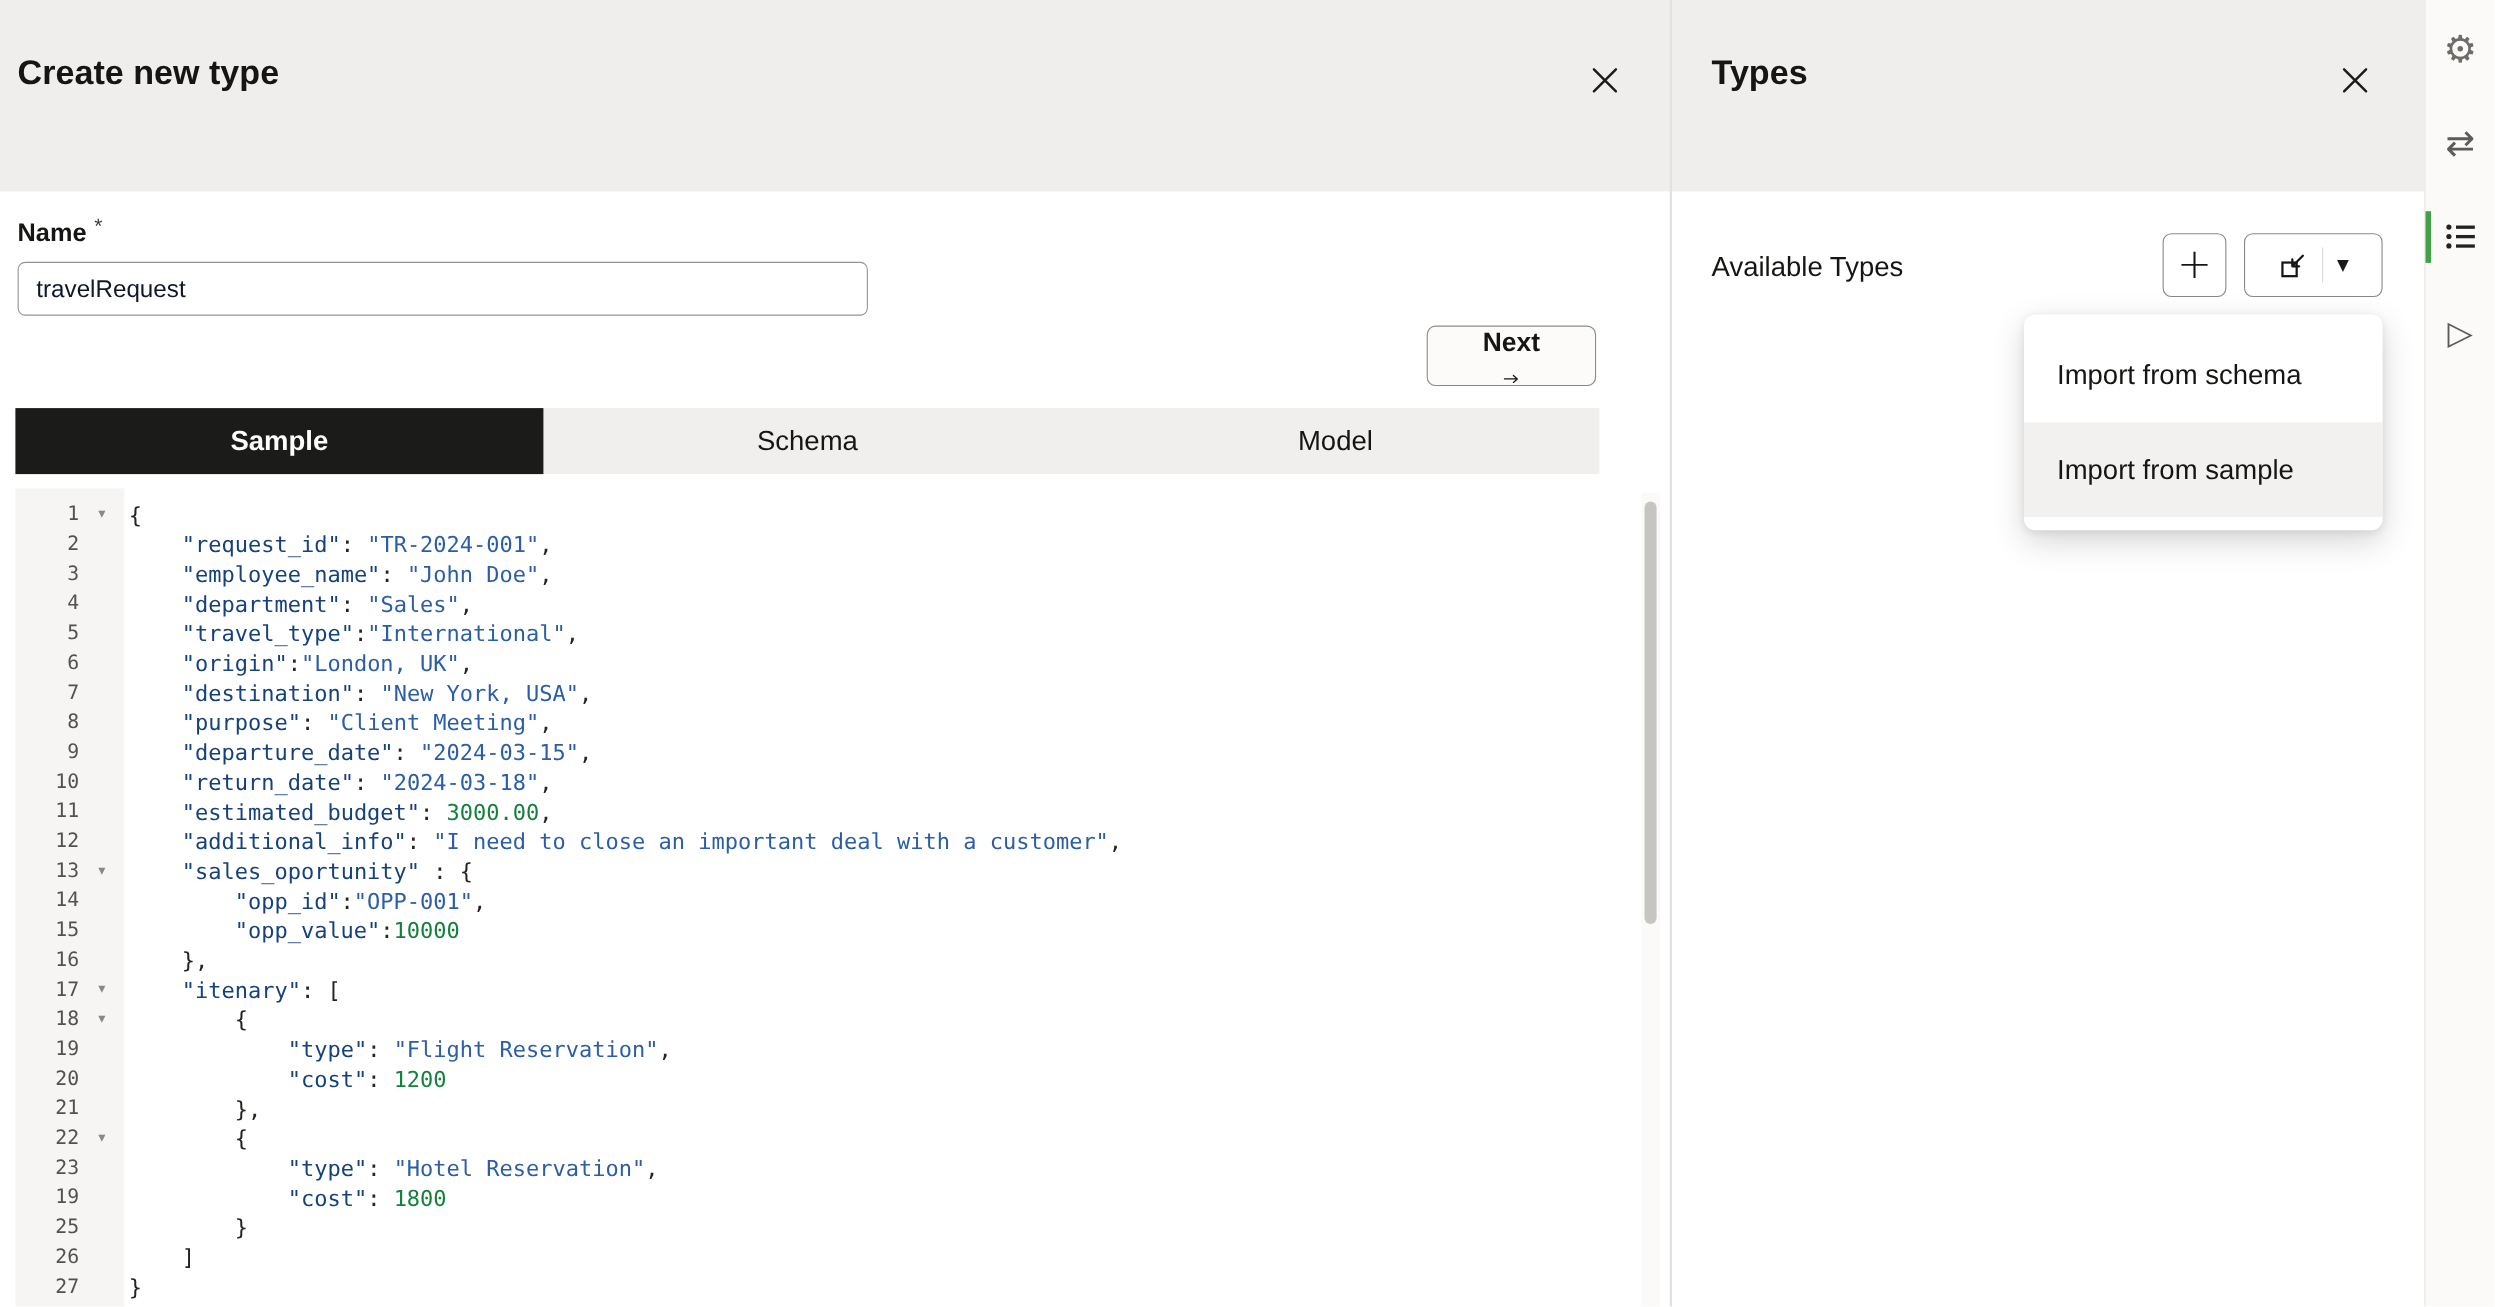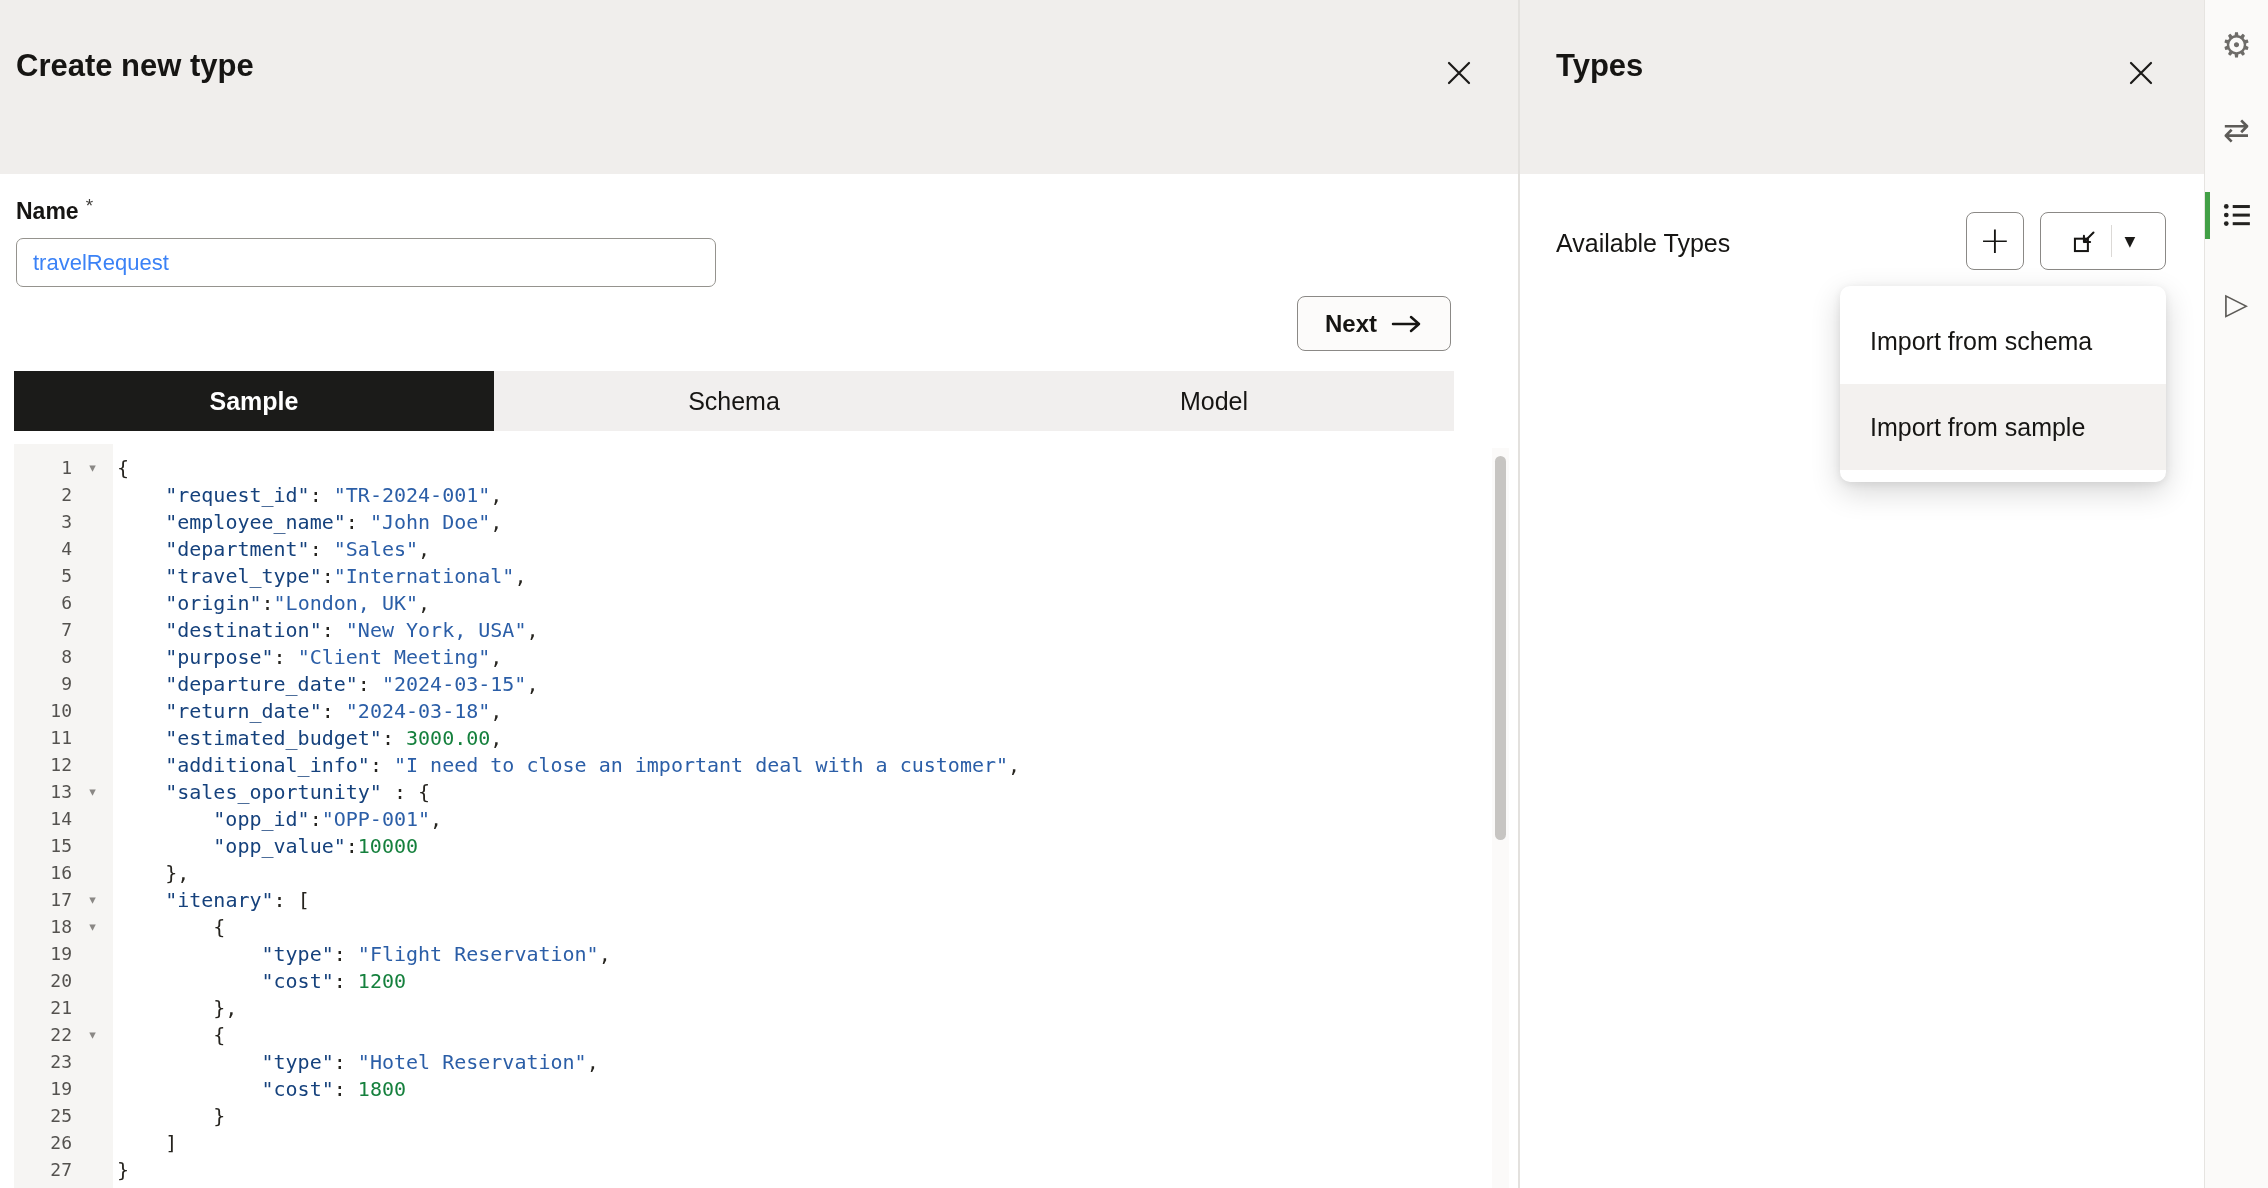--- a/index.html
+++ b/index.html
@@ -13,30 +13,30 @@
 
   .title { position: absolute; font-size: 31px; font-weight: 700; color: #161513; }
   .icon-btn {
     position: absolute; width: 46px; height: 46px; display: flex; align-items: center; justify-content: center;
     background: none; border: none; padding: 0; cursor: pointer;
   }
 
   .field-label { position: absolute; left: 16px; top: 198px; font-size: 23px; font-weight: 700; }
   .req { position: relative; top: -7px; margin-left: 7px; font-size: 19px; font-weight: 400; color: #3f3d3a; }
   .name-input {
-    position: absolute; left: 16px; top: 238px; width: 700px; height: 49px;
+    position: absolute; left: 16px; top: 238px; width: 773px; height: 49px;
     border: 1px solid #95938e; border-radius: 7px; background: #ffffff;
-    font-family: "Liberation Sans", sans-serif; font-size: 22px; color: #3b82f6; padding: 0 16px;
+    font-family: "Liberation Sans", sans-serif; font-size: 22px; color: #0f172a; padding: 0 16px;
   }
 
   .next-btn {
     position: absolute; left: 1297px; top: 296px; width: 154px; height: 55px;
     background: #fcfbfa; border: 1px solid #8b8986; border-radius: 8px;
     display: flex; align-items: center; justify-content: center; gap: 14px;
-    font-family: "Liberation Sans", sans-serif; font-size: 24px; font-weight: 700; color: #161513; cursor: pointer;
+    font-family: "Liberation Sans", sans-serif; font-size: 24px; font-weight: 700; color: #161513; cursor: pointer; flex-direction: column;
   }
 
   .tabs { position: absolute; left: 14px; top: 371px; width: 1440px; height: 60px; display: flex; background: #f1efee; }
   .tab {
     flex: 1; display: flex; align-items: center; justify-content: center;
     font-size: 25px; font-weight: 400; color: #161513; cursor: pointer;
   }
   .tab.active { background: #1b1b19; color: #ffffff; font-weight: 700; }
 
   .gutter-bg { position: absolute; left: 14px; top: 444px; width: 99px; height: 744px; background: #f6f5f3; }

